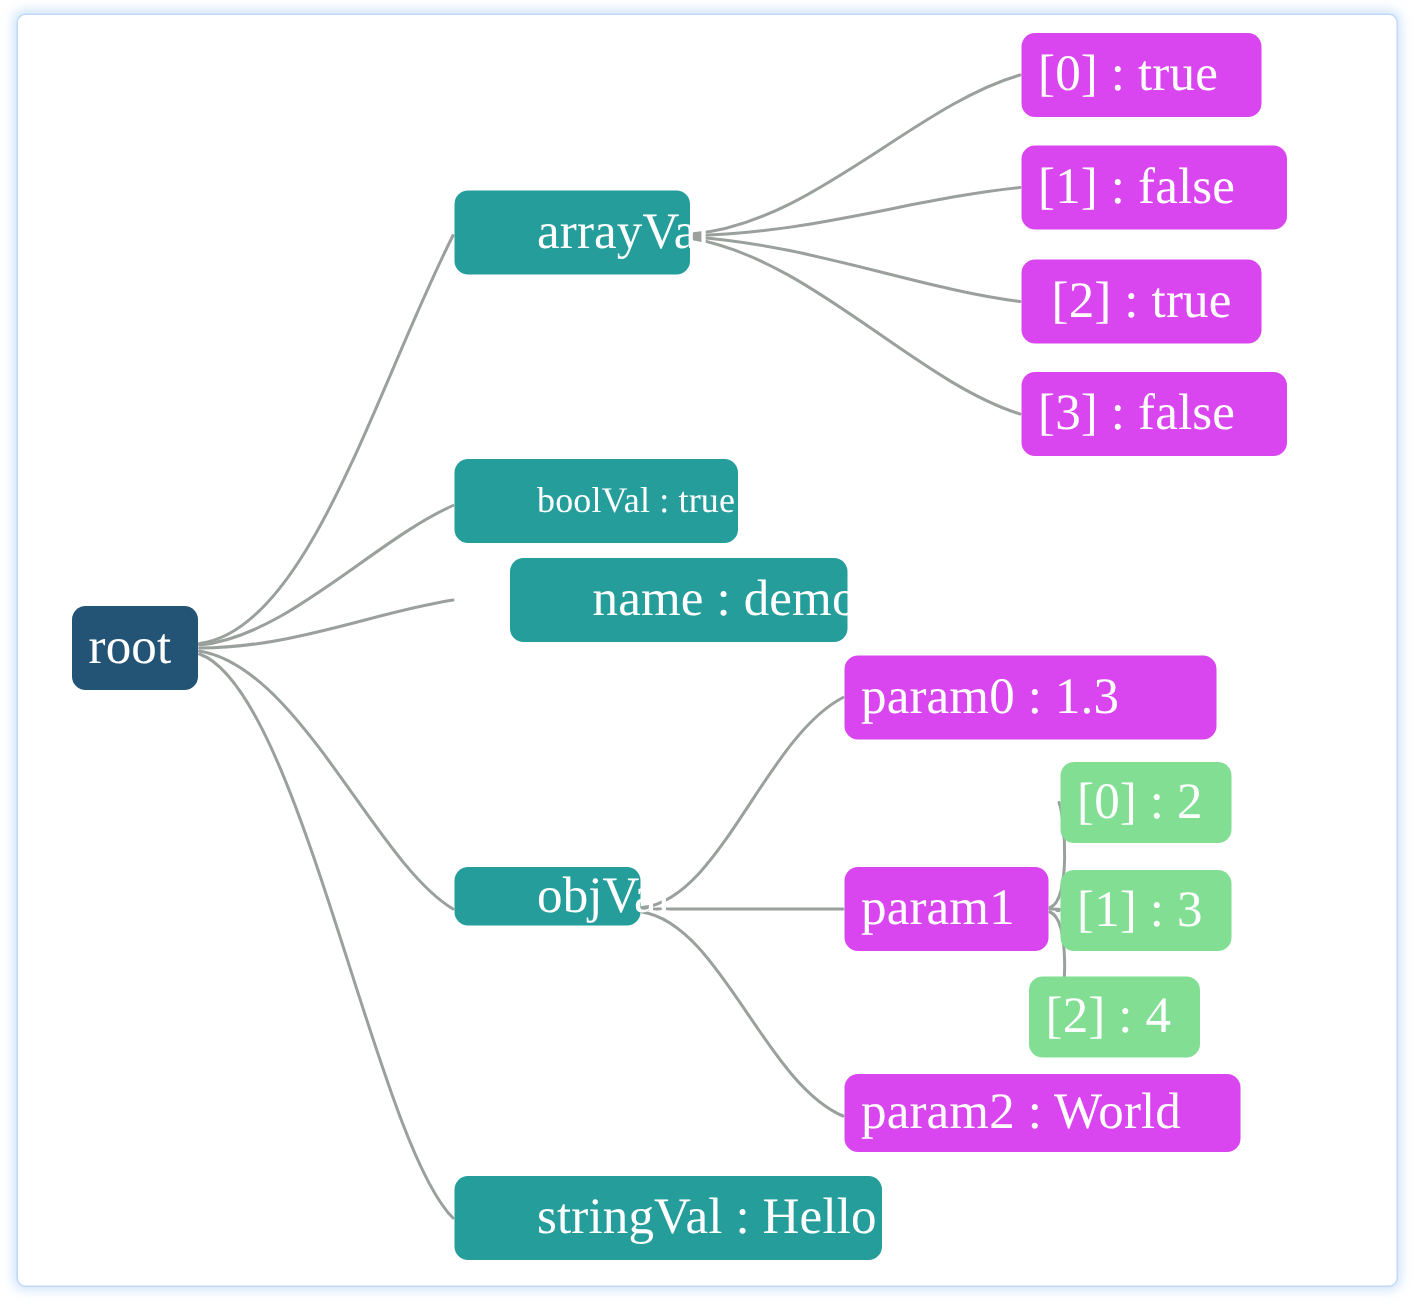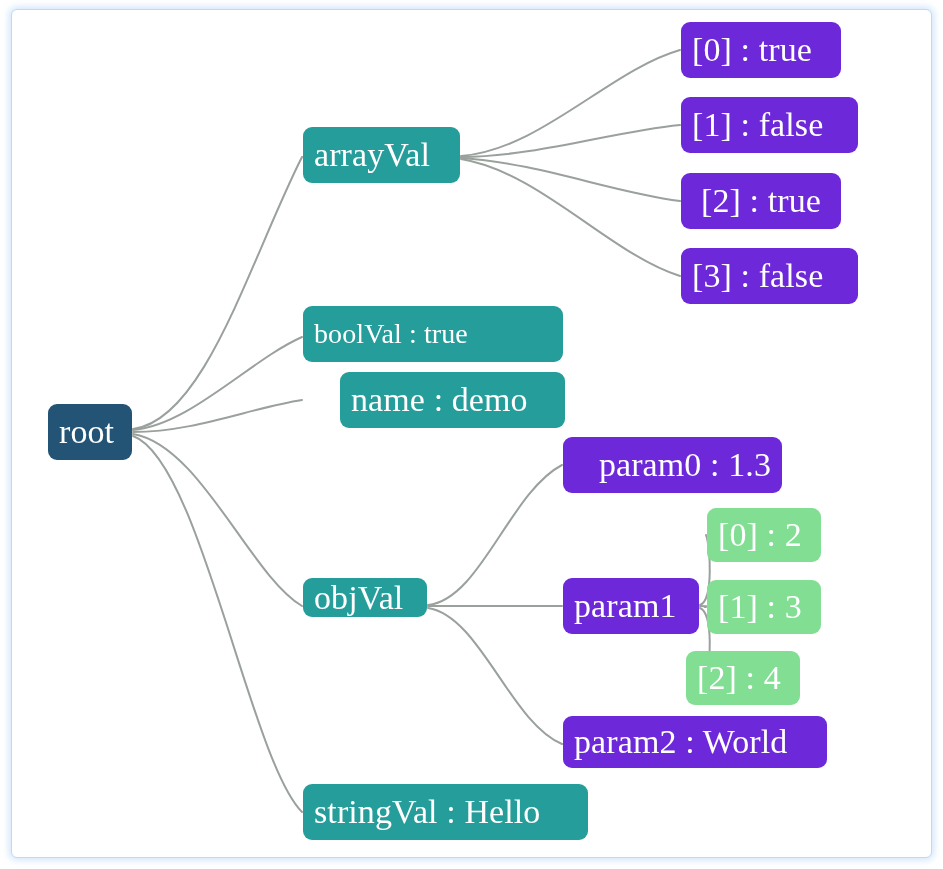--- a/index.html
+++ b/index.html
@@ -56,22 +56,22 @@
 
   .tree-node .node-label {
     display: block;
     width: 100%;
     padding: 0 11px;
     line-height: 1;
   }
 
   
   .role-root  { background: #235475; }
-  .role-key   { background: #259d9a; }
-  .role-leaf  { background: #6d28d9; }
+  .role-key   { background: #259d9a; padding-left: 44px; }
+  .role-leaf  { background: #d946ef; }
   .role-sub   { background: #81de93; }
 </style>
 </head>
 <body>
 
 <div id="canvas-frame">
 
   <div id="diagram-border"></div>
 
   <svg id="edge-layer" viewBox="0 0 943 869" xmlns="http://www.w3.org/2000/svg">
@@ -104,30 +104,30 @@
       </div>
       <div class="tree-node role-leaf" style="left: 681px; top: 97px; width: 177px; height: 56px; font-size: 34px;">
         <span class="node-label">[1] : false</span>
       </div>
       <div class="tree-node role-leaf" style="left: 681px; top: 173px; width: 160px; height: 56px; font-size: 34px; text-align: center;">
         <span class="node-label">[2] : true</span>
       </div>
       <div class="tree-node role-leaf" style="left: 681px; top: 248px; width: 177px; height: 56px; font-size: 34px;">
         <span class="node-label">[3] : false</span>
       </div>
-      <div class="tree-node role-key" style="left: 303px; top: 306px; width: 260px; height: 56px; font-size: 28px;">
+      <div class="tree-node role-key" style="left: 303px; top: 306px; width: 189px; height: 56px; font-size: 24px;">
         <span class="node-label">boolVal : true</span>
       </div>
       <div class="tree-node role-key" style="left: 303px; top: 372px; width: 225px; height: 56px; font-size: 34px; margin-left: 37px;">
         <span class="node-label">name : demo</span>
       </div>
       <div class="tree-node role-key" style="left: 303px; top: 578px; width: 124px; height: 39px; font-size: 34px;">
         <span class="node-label">objVal</span>
       </div>
-      <div class="tree-node role-leaf" style="left: 563px; top: 437px; width: 219px; height: 56px; font-size: 34px; text-align: right;">
+      <div class="tree-node role-leaf" style="left: 563px; top: 437px; width: 248px; height: 56px; font-size: 34px;">
         <span class="node-label">param0 : 1.3</span>
       </div>
       <div class="tree-node role-leaf" style="left: 563px; top: 578px; width: 136px; height: 56px; font-size: 34px;">
         <span class="node-label">param1</span>
       </div>
       <div class="tree-node role-sub" style="left: 707px; top: 508px; width: 114px; height: 54px; font-size: 34px;">
         <span class="node-label">[0] : 2</span>
       </div>
       <div class="tree-node role-sub" style="left: 707px; top: 580px; width: 114px; height: 54px; font-size: 34px; align-items: center;">
         <span class="node-label">[1] : 3</span>

